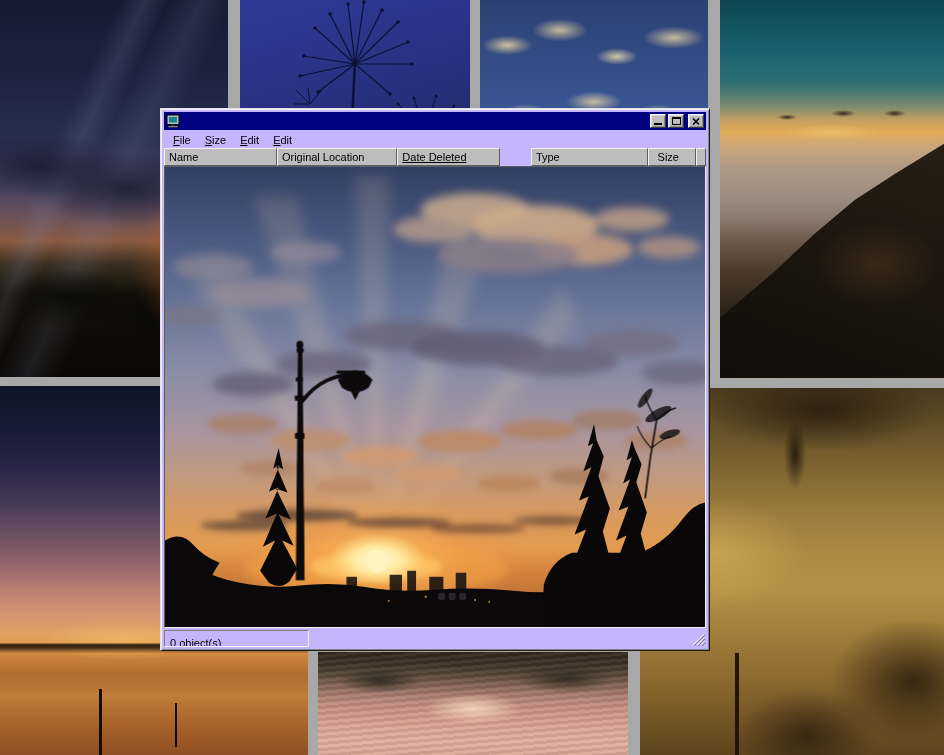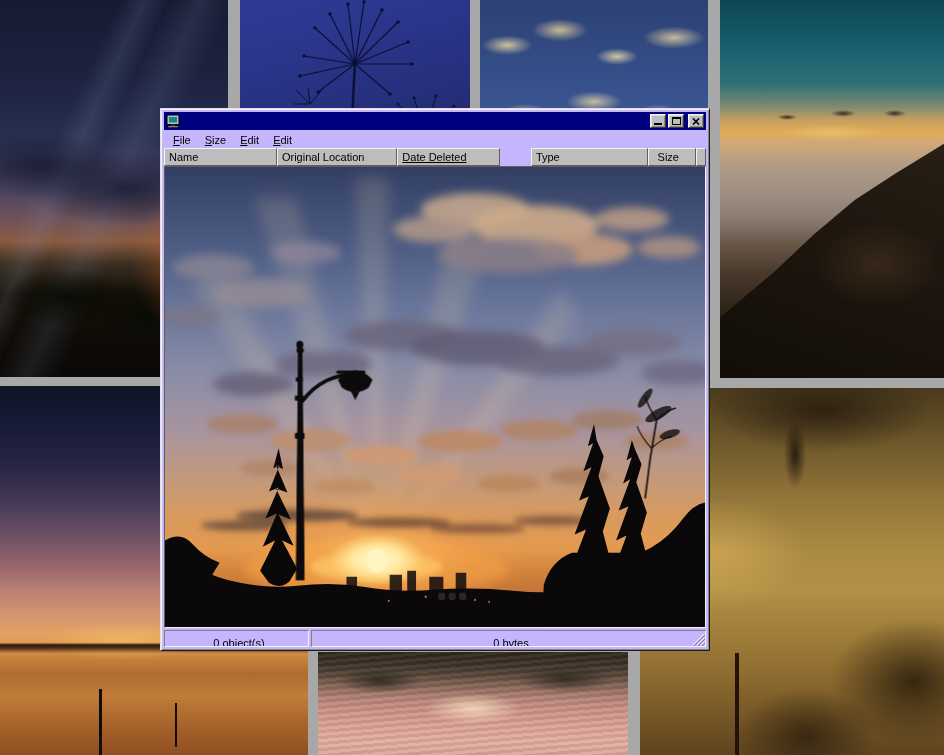--- a/index.html
+++ b/index.html
@@ -96,21 +96,21 @@
   .c-loc{width:127px;}
   .c-date{width:108px;text-decoration:underline;}
   .c-type{width:123px;margin-left:31px;}
   .c-size{width:50px;text-align:right;padding-right:16px;}
   .c-fill{flex:1;}
   .list{flex:1;border:1px solid;border-color:#5e5e5e #f2f2f2 #f2f2f2 #5e5e5e;
     box-shadow:inset 1px 1px 0 #2e2e2e;background:#000;overflow:hidden;position:relative;}
   .photo{position:absolute;inset:0;width:100%;height:100%;display:block;}
   .statusbar{height:17px;margin-top:2px;display:flex;gap:2px;flex:0 0 auto;position:relative;}
   .spanel{box-sizing:border-box;border:1px solid;border-color:#7e7e7e #f2f2f2 #f2f2f2 #7e7e7e;
-    font-size:11px;color:#000;padding:6px 0 0 5px;line-height:13px;white-space:nowrap;overflow:hidden;text-align:center;}
+    font-size:11px;color:#000;padding:6px 0 0 5px;line-height:13px;white-space:nowrap;overflow:hidden;}
   .s-left{width:145px;}
   .s-right{flex:1;}
   .grip{position:absolute;right:1px;bottom:1px;}
 </style>
 </head>
 <body>
 
 <div>
   <div class="tile t-sunrays"></div>
   <div class="tile t-flower">
@@ -357,21 +357,20 @@
         <rect x="149" y="210" width="7" height="3"></rect>
         <path d="M156,233 C172,214 192,206 219,206" stroke-width="4" fill="none" stroke-linecap="round"></path>
         <path d="M196,204 L226,204" stroke-width="3" fill="none" stroke-linecap="round"></path>
         <path d="M197,212 Q216,194 235,212 L231,219 Q216,228 201,219 Z"></path>
         <polygon points="212,224 220,224 216,231"></polygon>
       </g>
     </svg>
   </div>
   <div class="statusbar">
     <div class="spanel s-left">0 object(s)</div>
-    <div class="spanel s-right">0 bytes</div>
     <svg class="grip" width="13" height="13" viewBox="0 0 13 13">
       <path d="M12,1 L1,12" stroke="#f2f2f2" stroke-width="1"></path>
       <path d="M13,2 L2,13" stroke="#7e7e7e" stroke-width="1"></path>
       <path d="M12,5 L5,12" stroke="#f2f2f2" stroke-width="1"></path>
       <path d="M13,6 L6,13" stroke="#7e7e7e" stroke-width="1"></path>
       <path d="M12,9 L9,12" stroke="#f2f2f2" stroke-width="1"></path>
       <path d="M13,10 L10,13" stroke="#7e7e7e" stroke-width="1"></path>
     </svg>
   </div>
 </div>

